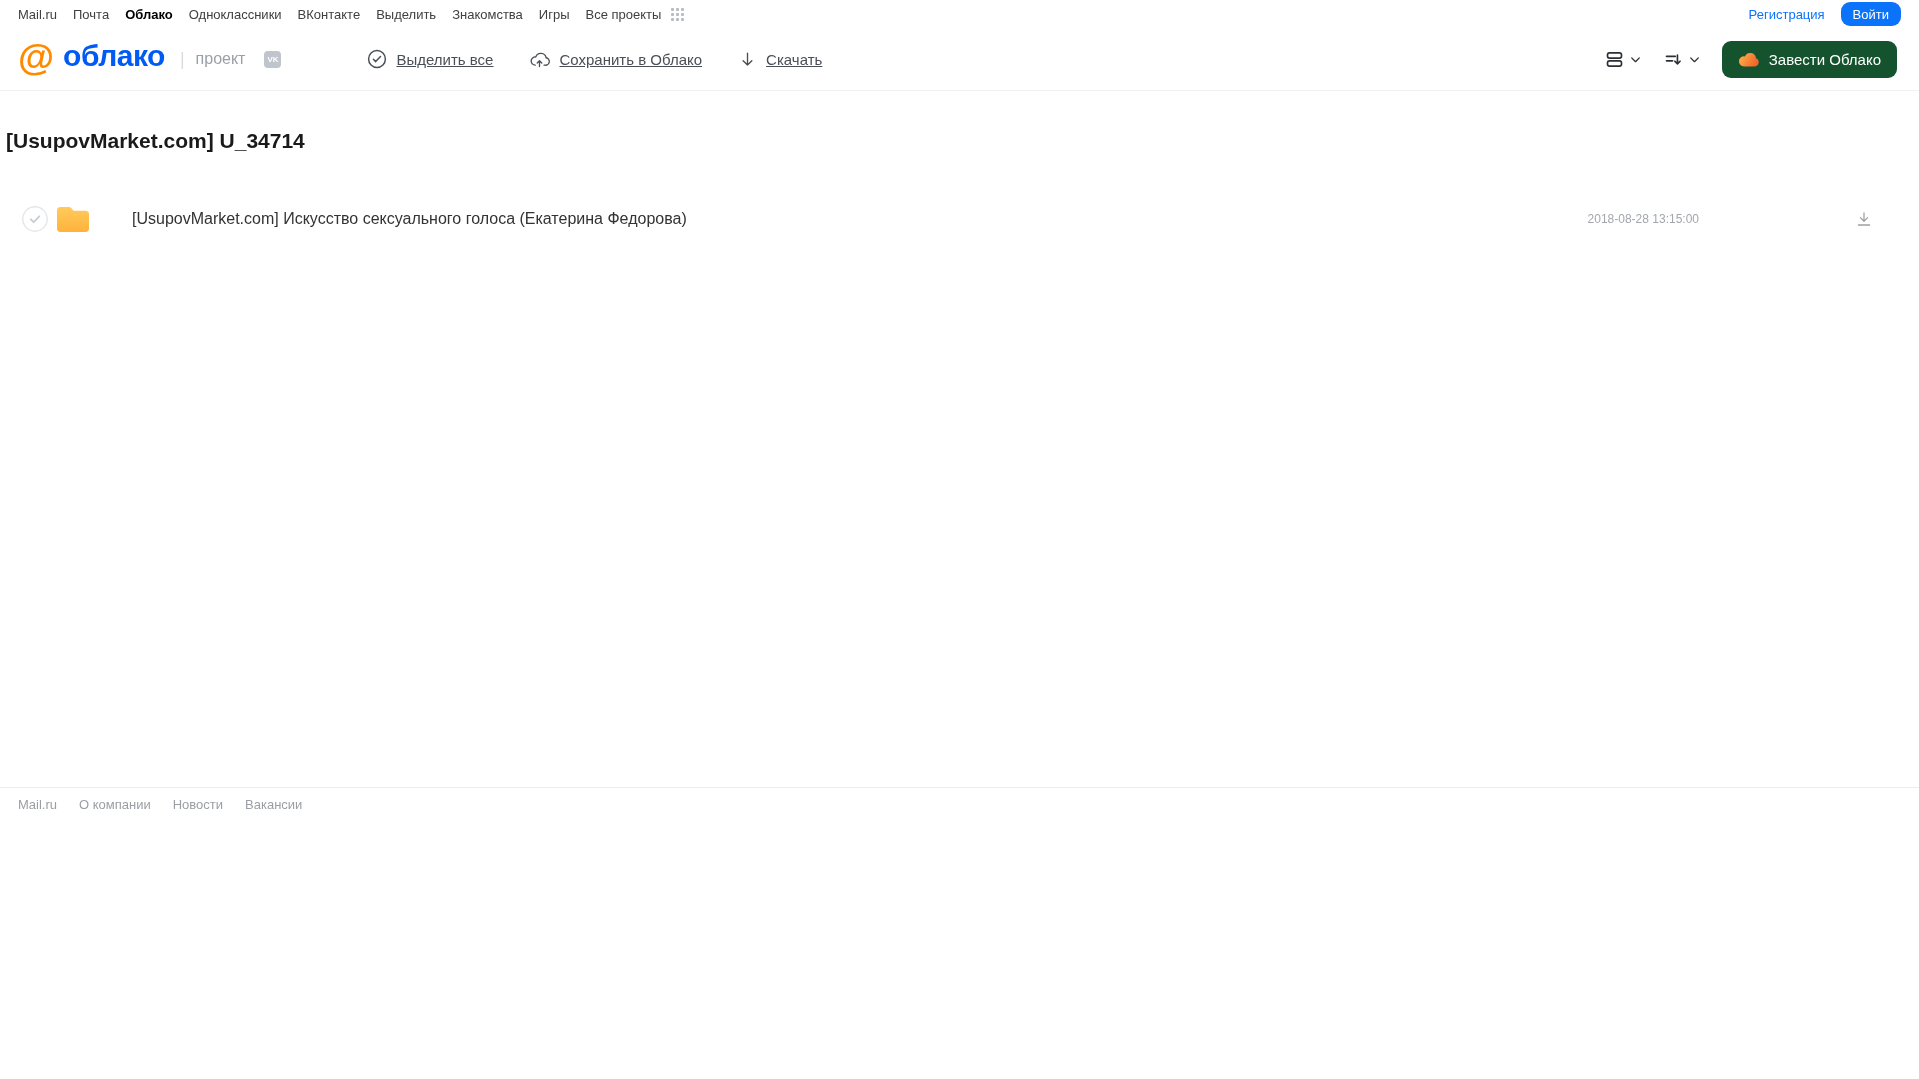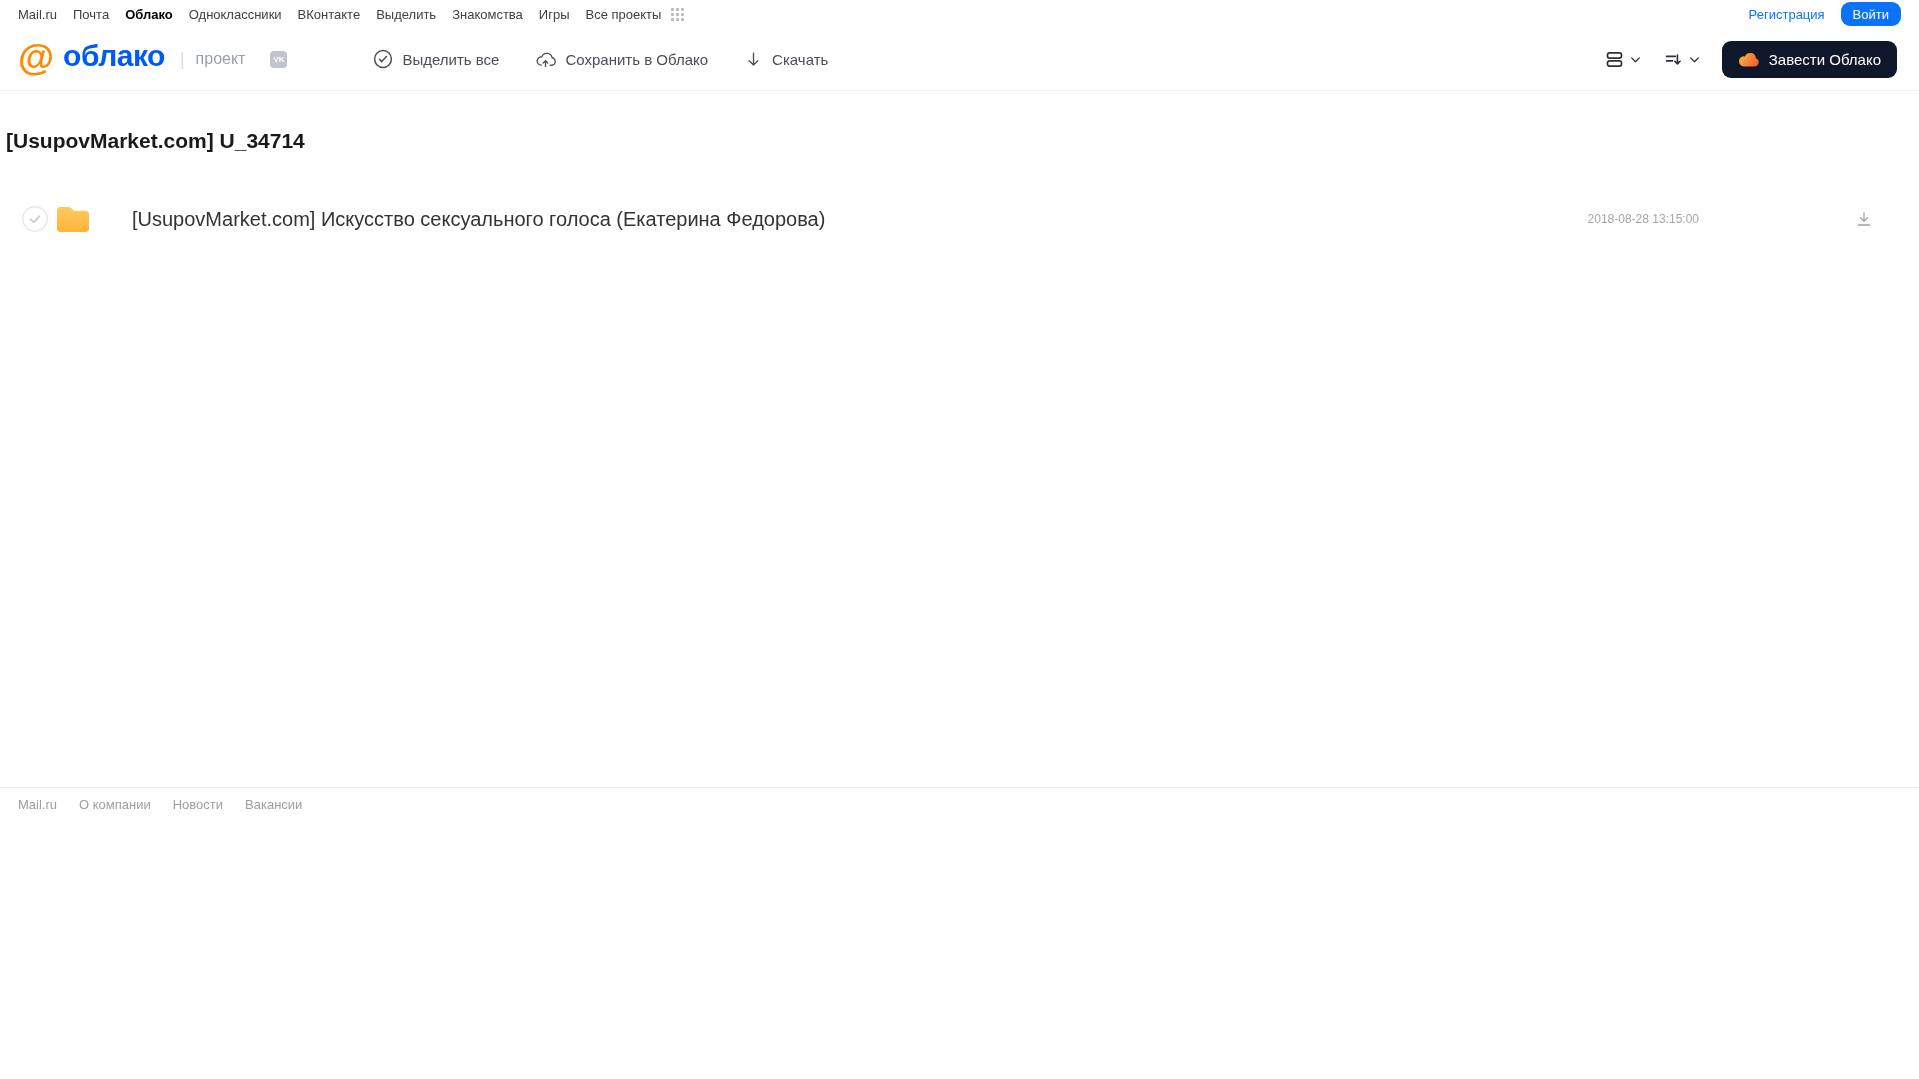--- a/index.html
+++ b/index.html
@@ -25,43 +25,43 @@
     border-bottom:1px solid #f0f1f3; flex:none; }
   .logo { display:flex; align-items:center; gap:9px; text-decoration:none; cursor:pointer; }
   .at-mark { color:#ff8a00; font-size:37px; font-weight:bold; line-height:1;
     transform:translateY(-2px); }
   .logo-word { color:#005bf5; font-size:30px; font-weight:bold; letter-spacing:-0.5px;
     line-height:1; transform:translateY(-3px); }
   .logo-div { color:#d9dce1; font-size:18px; margin:0 2px 0 6px; }
   .project-lbl { color:#9aa0a8; font-size:16px; }
   .vk-badge { width:17px; height:17px; background:#bfc4cd; border-radius:4px; color:#fff;
     font-size:8px; font-weight:bold; display:inline-flex; align-items:center;
-    justify-content:center; margin-left:16px; }
+    justify-content:center; margin-left:10px; }
 
   .toolbar { display:flex; align-items:center; gap:36px; margin-left:86px; }
   .tbtn { display:flex; align-items:center; gap:9px; color:#4a4f56; font-size:15px;
-    background:none; border:none; cursor:pointer; font-family:inherit; }
+    background:none; border:none; cursor:pointer; font-family:inherit;text-decoration:underline; }
   .tbtn svg { stroke:#4a4f56; }
 
   .hdr-right { margin-left:auto; display:flex; align-items:center; gap:21px; }
   .ctl { display:flex; align-items:center; gap:4px; background:none; border:none;
     cursor:pointer; color:#2c3036; }
   .ctl svg { stroke:#2c3036; }
-  .create-btn { display:flex; align-items:center; gap:9px; background:#0f172a; color:#fff;
+  .create-btn { display:flex; align-items:center; gap:9px; background:#14532d; color:#fff;
     border:none; border-radius:9px; height:37px; padding:0 16px; font-size:15px;
     cursor:pointer; font-family:inherit; }
 
   
   .main { flex:1; padding:0 6px; }
   .page-title { font-size:21px; font-weight:bold; color:#1a1a1a; margin-top:38px; }
   .file-row { margin-top:40px; height:52px; display:flex; align-items:center;
     padding-left:16px; padding-right:40px; cursor:pointer; border-radius:8px; }
   .chk { width:26px; height:26px; flex:none; background:none; border:none; cursor:pointer; padding:0; }
   .folder-wrap { margin-left:7px; flex:none; display:flex; }
-  .file-name { margin-left:41px; font-size:20px; color:#333; text-decoration:none; }
+  .file-name { margin-left:41px; font-size:16px; color:#333; text-decoration:none; }
   .file-date { margin-left:auto; font-size:12px; color:#a3a6ab; }
   .row-dl { margin-left:156px; background:none; border:none; cursor:pointer; padding:0;
     display:flex; }
 
   
   .footer { height:33px; flex:none; border-top:1px solid #ebedef; display:flex;
     align-items:center; padding:0 18px; font-size:13px; color:#9b9ea3; gap:22px; }
   .footer a { color:#9b9ea3; text-decoration:none; cursor:pointer; }
   .footer .spacer { margin-left:auto; }
   .f-right { display:flex; align-items:center; gap:15px; }

